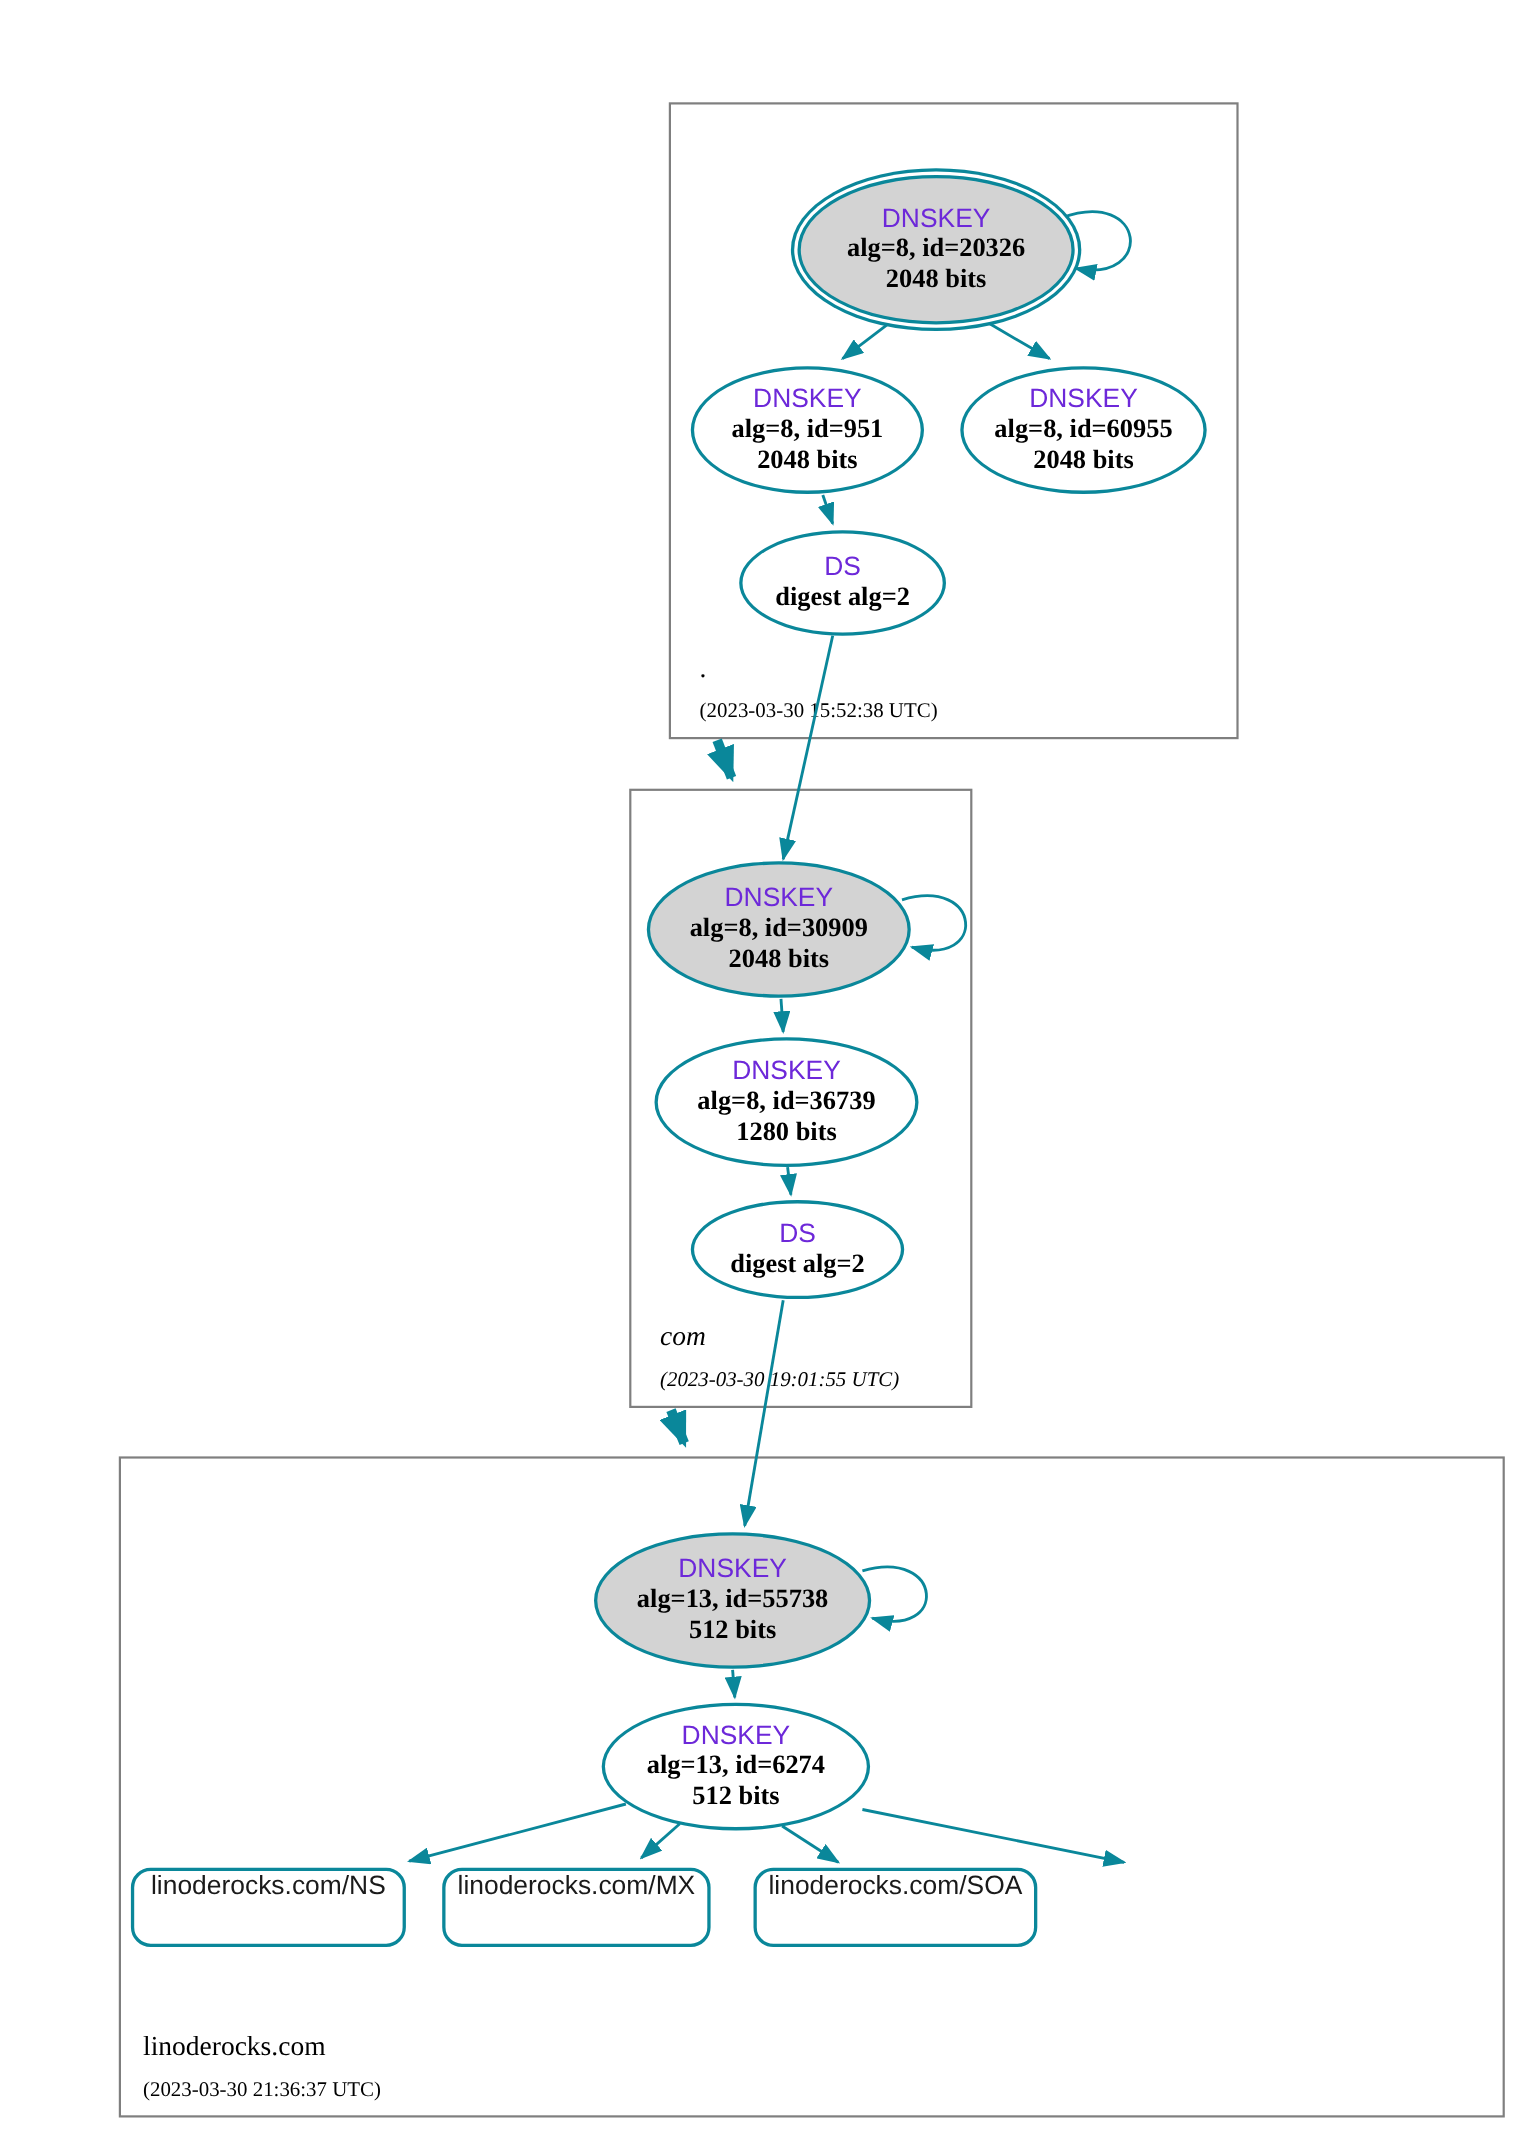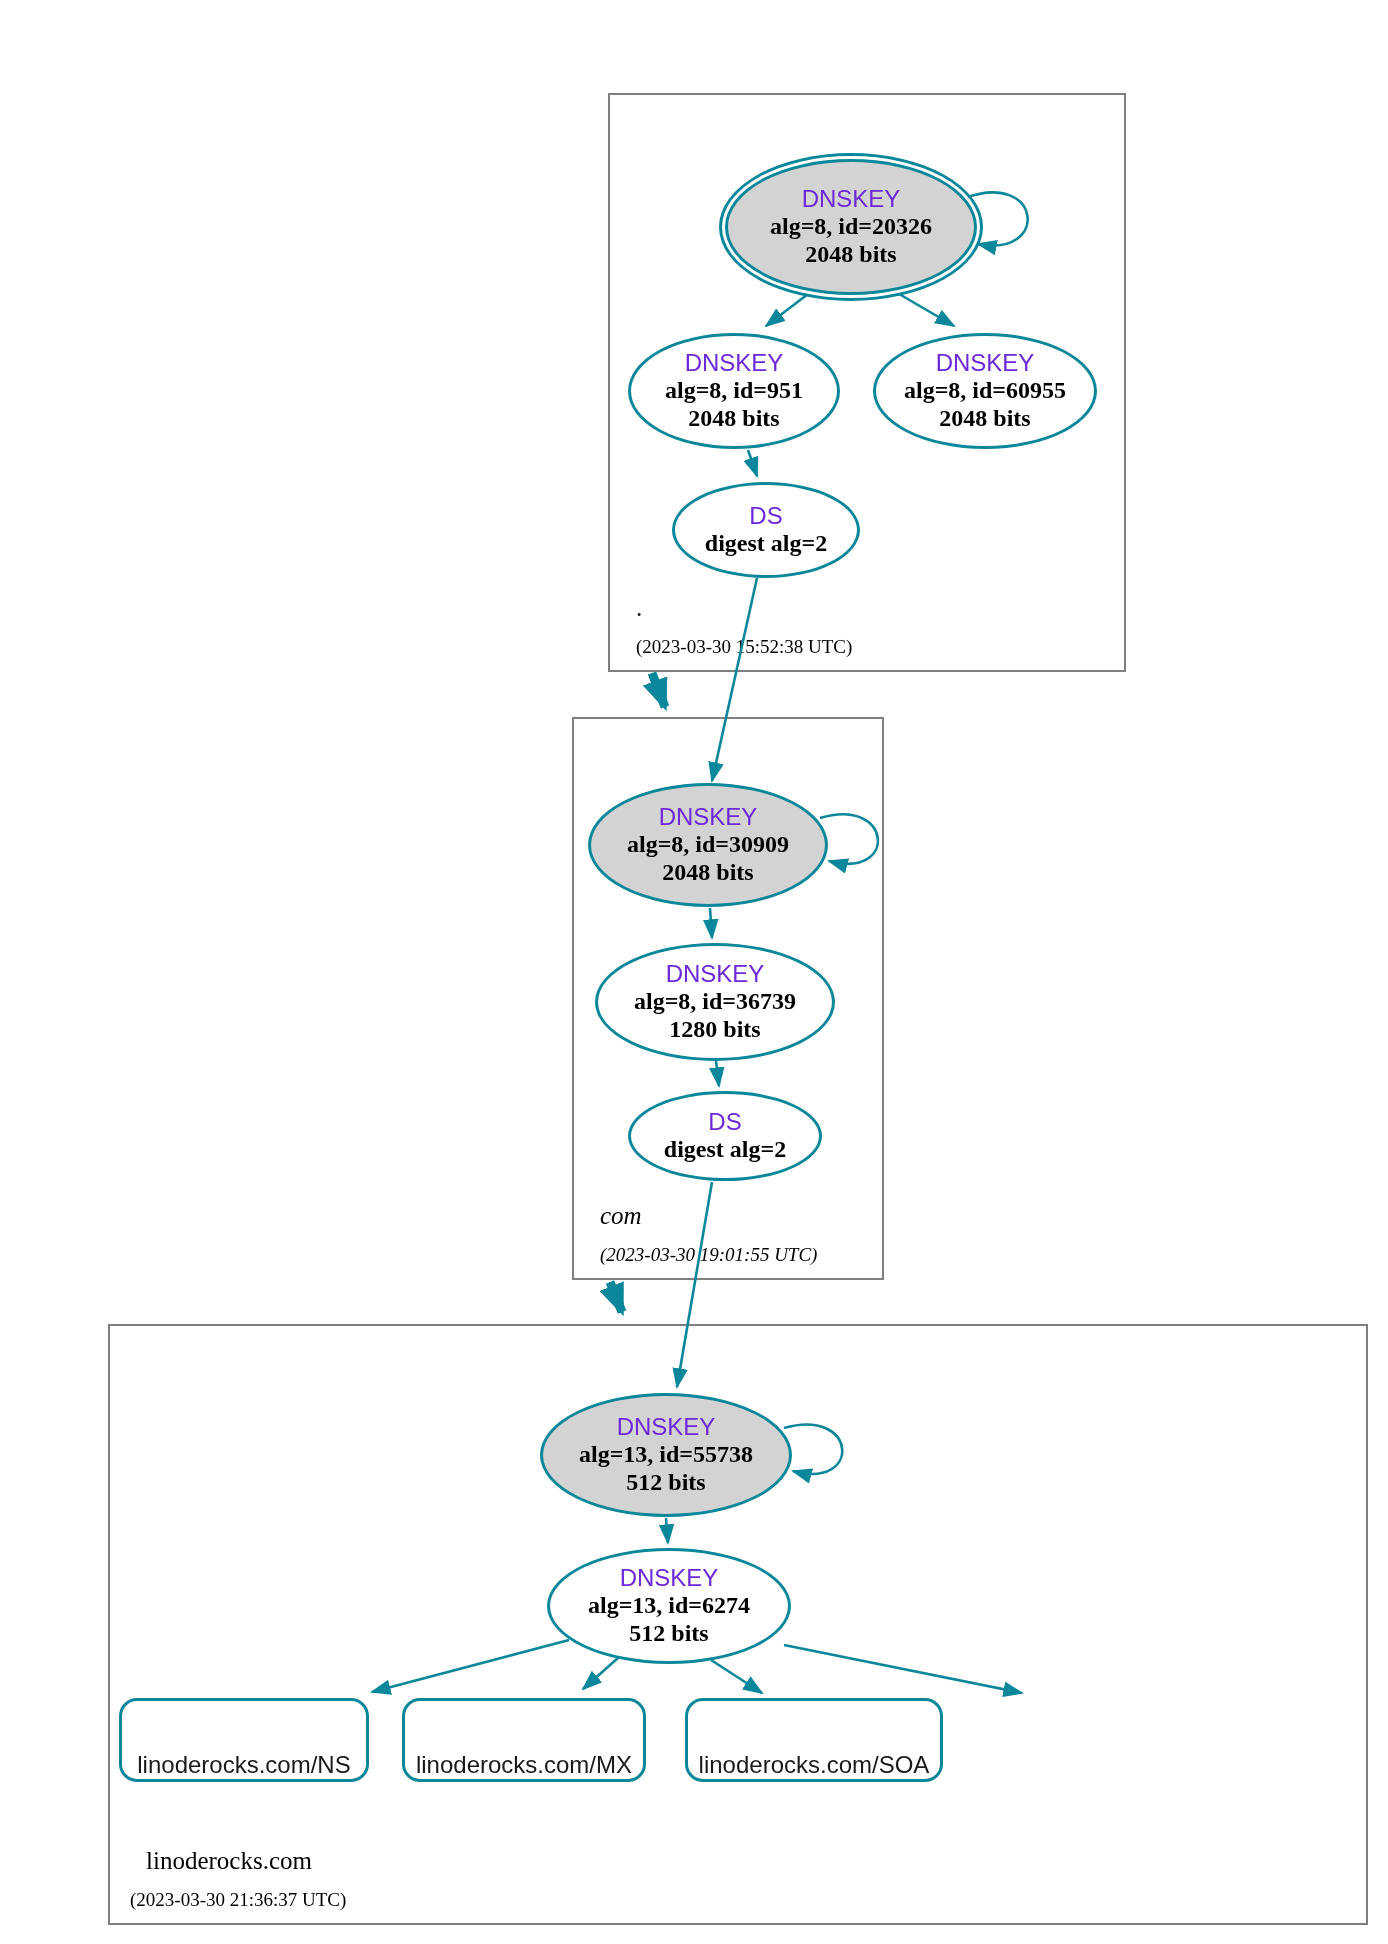--- a/index.html
+++ b/index.html
@@ -6,21 +6,21 @@
   body{width:1388px;height:1944px;position:relative;font-family:"Liberation Serif",serif;color:#000;}
   .diagram{position:absolute;inset:0;}
 
   .zone-box{position:absolute;border:2px solid #7f7f7f;box-sizing:border-box;background:transparent;}
   #box-root{left:608px;top:93px;width:518px;height:579px;}
   #box-com{left:572px;top:717px;width:312px;height:563px;font-style:italic;}
   #box-lino{left:108px;top:1324px;width:1260px;height:601px;}
 
   .zone-label{position:absolute;left:26px;bottom:48px;font-size:25px;font-family:"Liberation Serif",serif;}
   .zone-ts{position:absolute;left:26px;bottom:12px;font-size:19px;font-family:"Liberation Serif",serif;}
-  #box-lino .zone-label{left:36px;}
+  #box-lino .zone-label{left:20px;}
   #box-lino .zone-ts{left:20px;}
 
   svg.edges{position:absolute;left:0;top:0;pointer-events:none;}
   .e{stroke:#0a879a;stroke-width:2.6;fill:none;marker-end:url(#arrow);}
   .thick{stroke:#0a879a;stroke-width:9;fill:none;marker-end:url(#arrowBig);}
   .mk{fill:#0a879a;}
 
   .node{position:absolute;border:3px solid #0a879a;border-radius:50%;background:#fff;
         display:flex;flex-direction:column;align-items:center;justify-content:center;
         text-align:center;box-sizing:border-box;}
@@ -32,22 +32,22 @@
   #n-root-ksk{left:725px;top:159px;width:252px;height:136px;}
   #n-root-zsk{left:628px;top:333px;width:212px;height:116px;}
   #n-root-k2{left:873px;top:333px;width:224px;height:116px;}
   #n-root-ds{left:672px;top:482px;width:188px;height:96px;}
   #n-com-ksk{left:588px;top:783px;width:240px;height:124px;}
   #n-com-zsk{left:595px;top:943px;width:240px;height:118px;}
   #n-com-ds{left:628px;top:1091px;width:194px;height:90px;}
   #n-lino-ksk{left:540px;top:1393px;width:252px;height:124px;}
   #n-lino-zsk{left:547px;top:1548px;width:244px;height:116px;}
 
-  .rrset{position:absolute;top:1698px;height:84px;border:3px solid #0a879a;border-radius:18px;
-         background:#fff;display:flex;align-items:flex-end;justify-content:center;box-sizing:border-box;
+  .rrset{position:absolute;top:1698px;height:72px;border:3px solid #0a879a;border-radius:18px;
+         background:#fff;display:flex;align-items:flex-start;justify-content:center;box-sizing:border-box;
          font-family:"Liberation Sans",sans-serif;font-size:24px;color:#1a1a1a;}
   #rr-ns{left:119px;width:250px;}
   #rr-mx{left:402px;width:244px;}
   #rr-soa{left:685px;width:258px;}
   #rr-n3p{left:975px;width:377px;}
 </style>
 </head>
 <body>
 
 <div class="diagram">

